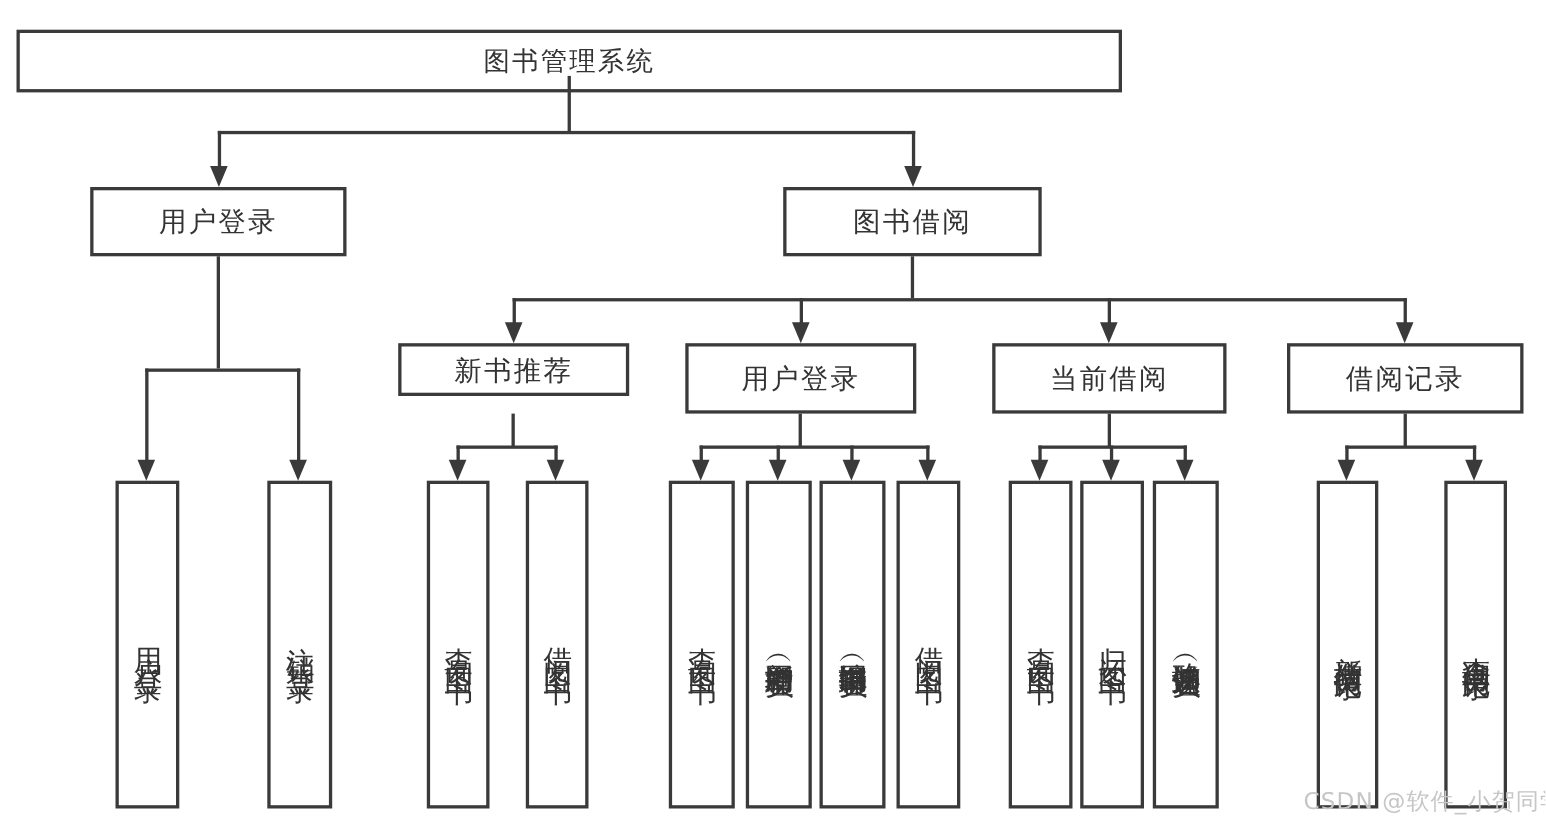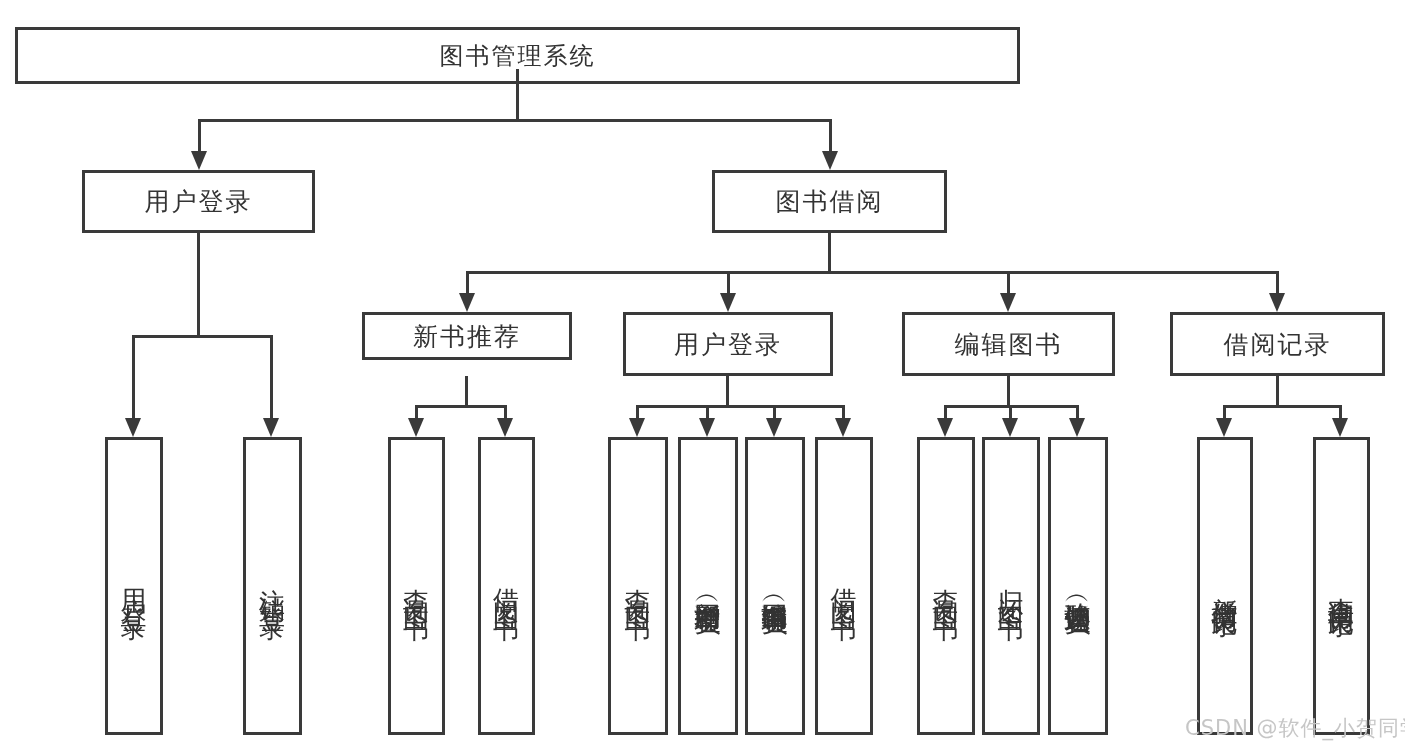--- a/index.html
+++ b/index.html
@@ -76,21 +76,21 @@
 
   <div class="box hbox" style="left:362px;top:312px;width:210px;height:48px">
     <span>新书推荐</span>
   </div>
 
   <div class="box hbox" style="left:623px;top:312px;width:210px;height:64px">
     <span>用户登录</span>
   </div>
 
   <div class="box hbox" style="left:902px;top:312px;width:213px;height:64px">
-    <span>编辑图书</span>
+    <span>当前借阅</span>
   </div>
 
   <div class="box hbox" style="left:1170px;top:312px;width:215px;height:64px">
     <span>借阅记录</span>
   </div>
 
   <div class="box vbox" style="left:105px;top:437px;width:58px;height:298px">
     <span>用户登录</span>
   </div>
   <div class="box vbox" style="left:243px;top:437px;width:59px;height:298px">

